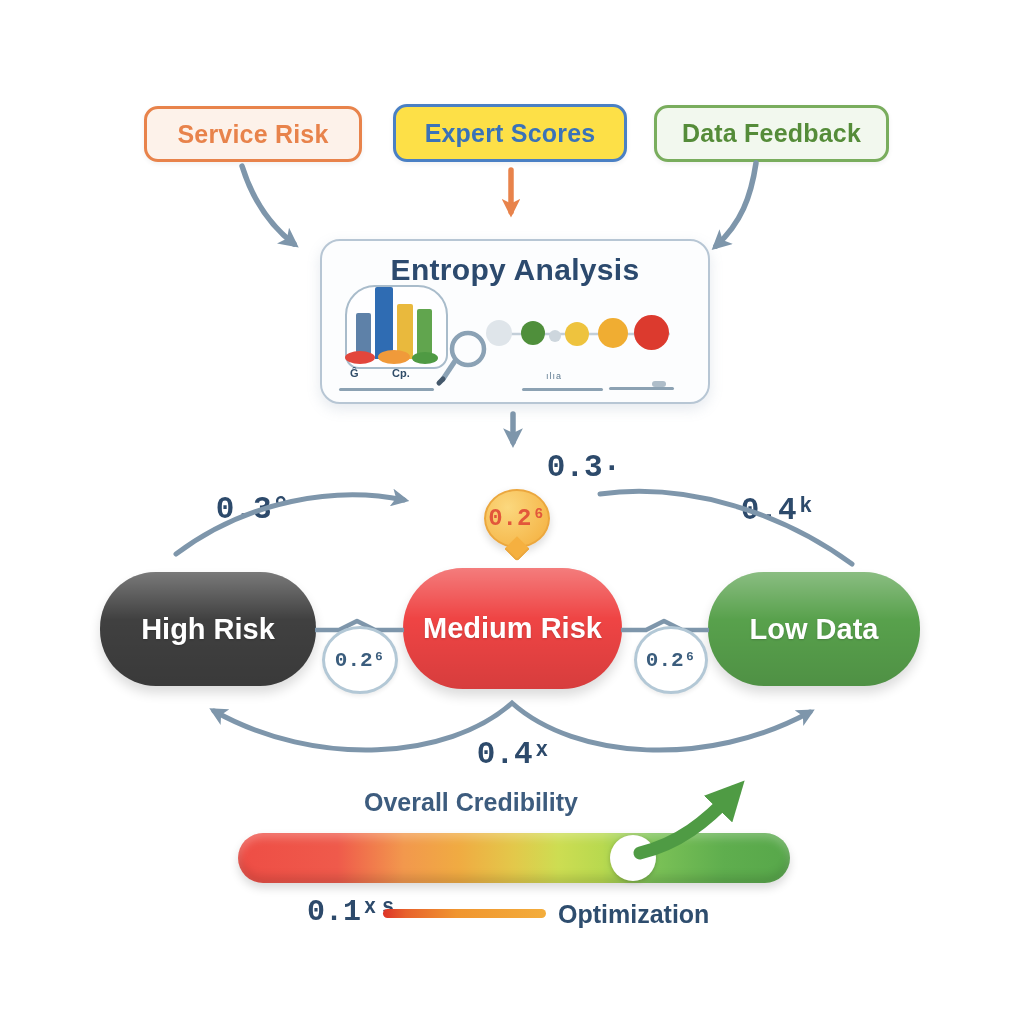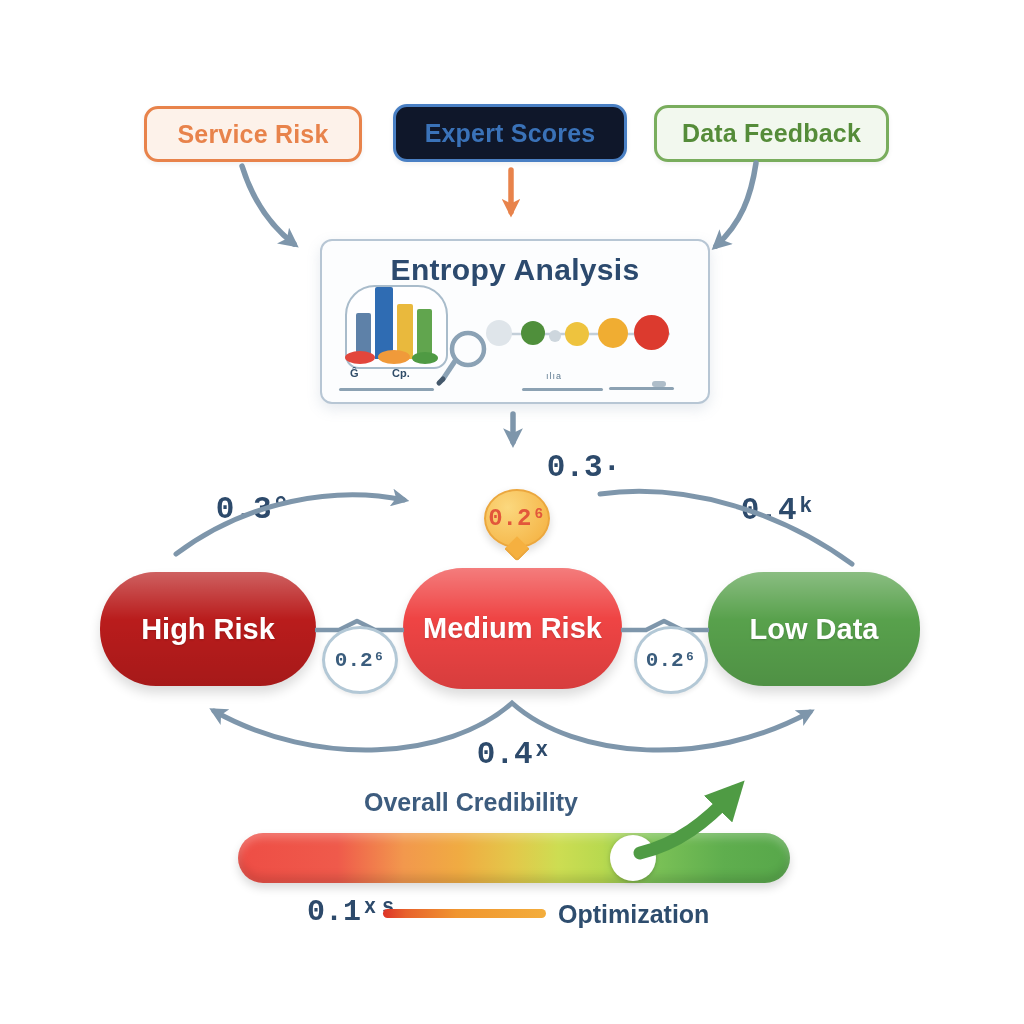--- a/index.html
+++ b/index.html
@@ -5,26 +5,26 @@
   html,body{margin:0;padding:0;background:#ffffff;}
   .canvas{position:relative;width:1024px;height:1024px;background:#ffffff;overflow:hidden;
           font-family:"Liberation Sans",sans-serif;}
   .num{font-family:Liberation Mono, monospace;font-weight:bold;color:#2D4A6B;}
 
   
   .inbox{position:absolute;display:flex;align-items:center;justify-content:center;
          border-radius:14px;font-weight:bold;font-size:25px;letter-spacing:.2px;
          box-shadow:0 2px 5px rgba(0,0,0,.06);}
   .inbox.service{left:144px;top:106px;width:212px;height:50px;border:3px solid #E8834B;background:#FDF2EA;color:#E8834B;}
-  .inbox.expert{left:393px;top:104px;width:228px;height:52px;border:3px solid #4A80C4;background:#0f172a;color:#3A72B8;}
+  .inbox.expert{left:393px;top:104px;width:228px;height:52px;border:3px solid #4A80C4;background:#fde047;color:#3A72B8;}
   .inbox.feedback{left:654px;top:105px;width:229px;height:51px;border:3px solid #79AD5D;background:#F2F8EE;color:#558C39;}
 
   
   .entropy{position:absolute;left:320px;top:239px;width:386px;height:161px;background:#FCFDFE;
-           border:2.5px solid #B7C6D4;border-radius:12px;box-shadow:0 5px 14px rgba(110,135,160,.18);}
+           border:2.5px solid #B7C6D4;border-radius:20px;box-shadow:0 5px 14px rgba(110,135,160,.18);}
   .entropy-title{position:absolute;left:0;top:12px;width:100%;text-align:center;
                  font-weight:bold;font-size:30px;color:#2C4A6E;letter-spacing:.3px;}
   .chart-blob{position:absolute;left:23px;top:44px;width:99px;height:80px;border:2.5px solid #A9BCCB;
               border-radius:30px 30px 14px 14px;background:rgba(255,255,255,.6);}
   .bar{position:absolute;border-radius:2px 2px 0 0;}
   .oval{position:absolute;border-radius:50%;}
   .tiny-glyph{position:absolute;font-size:11px;font-weight:bold;color:#2F4C68;}
   .deco-line{position:absolute;height:3px;background:#8CA2B3;border-radius:2px;}
   .tiny-scale{position:absolute;font-size:9px;color:#5E7A90;letter-spacing:1px;}
   .blob-sm{position:absolute;background:#AEBDC9;border-radius:4px;}
@@ -137,21 +137,21 @@
 
   <div class="lbl num l-left">0.3°</div>
   <div class="lbl num l-top">0.3·</div>
   <div class="lbl num l-right">0.4ᵏ</div>
   <div class="lbl num l-bottom">0.4ˣ</div>
 
   <div class="bubble">
     <span class="num">0.2⁶</span>
   </div>
 
-  <div class="pill high" style="background-color: #b91c1c;">
+  <div class="pill high" style="background-color: #404040;">
     <span>High Risk</span>
   </div>
   <div class="pill medium" style="background-color: #ef4444;">
     <span>Medium Risk</span>
   </div>
   <div class="pill low" style="background-color: rgb(88, 161, 76);">
     <span>Low Data</span>
   </div>
 
   <div class="tcircle left">

